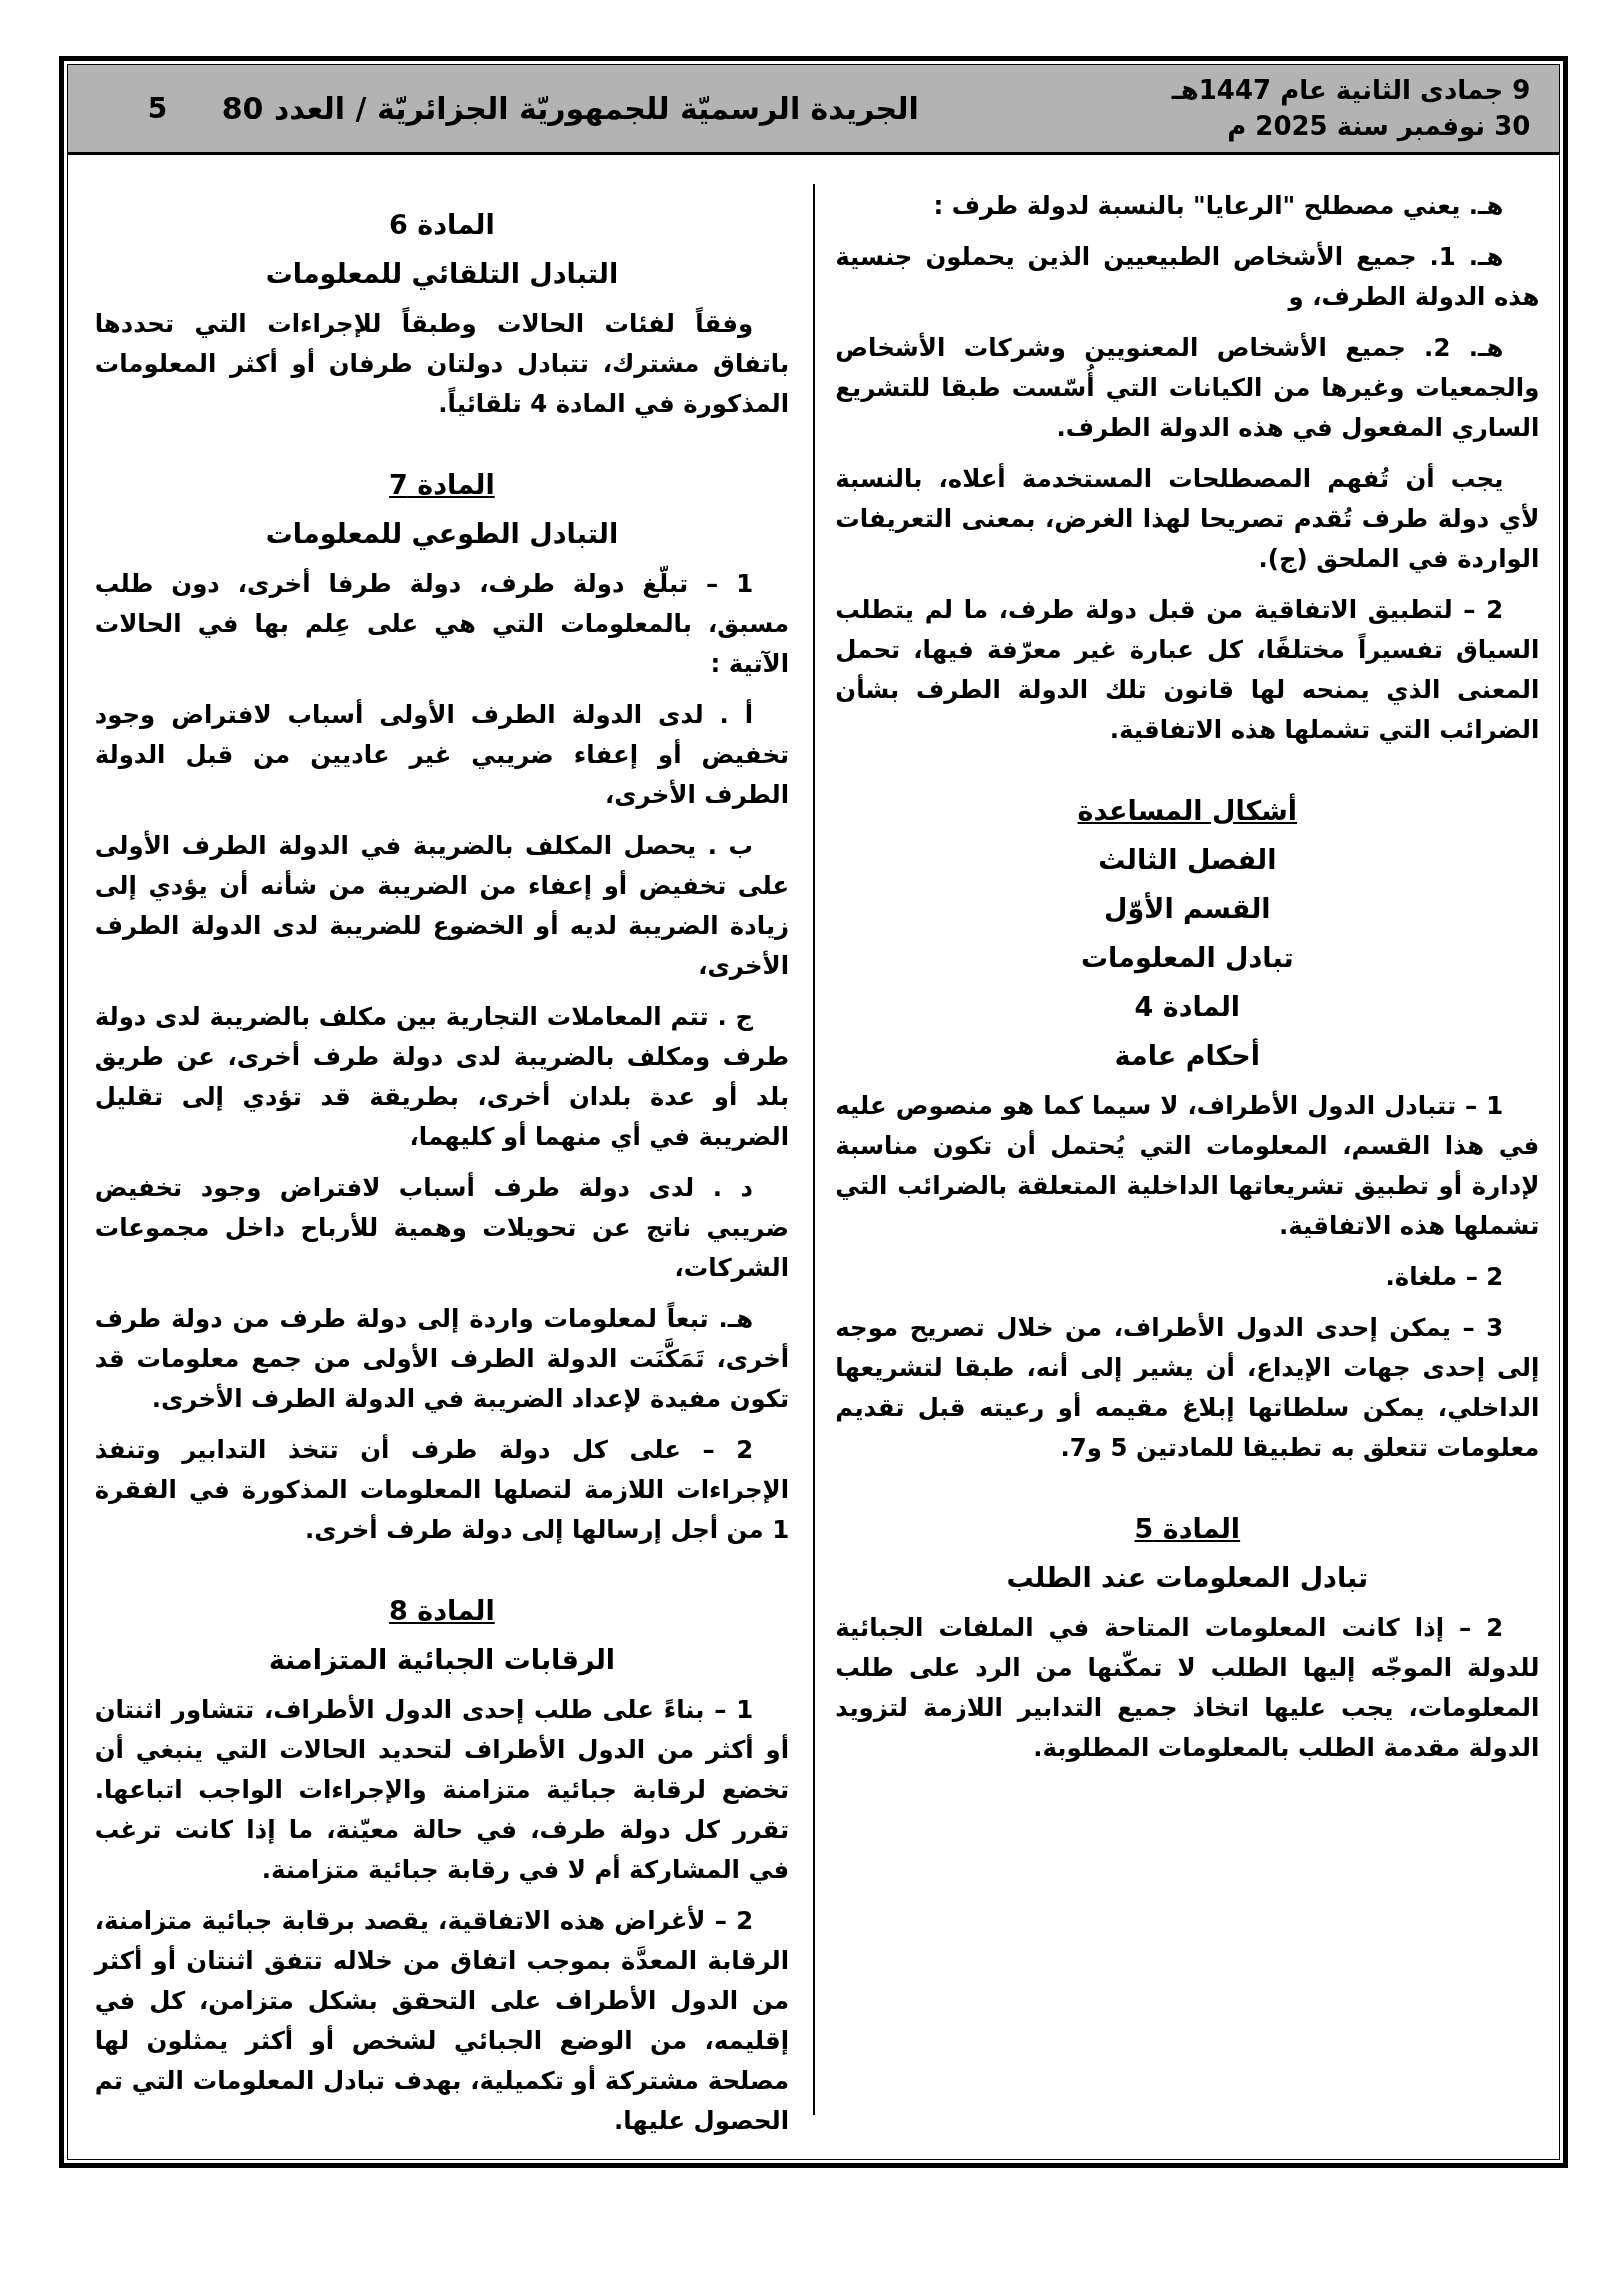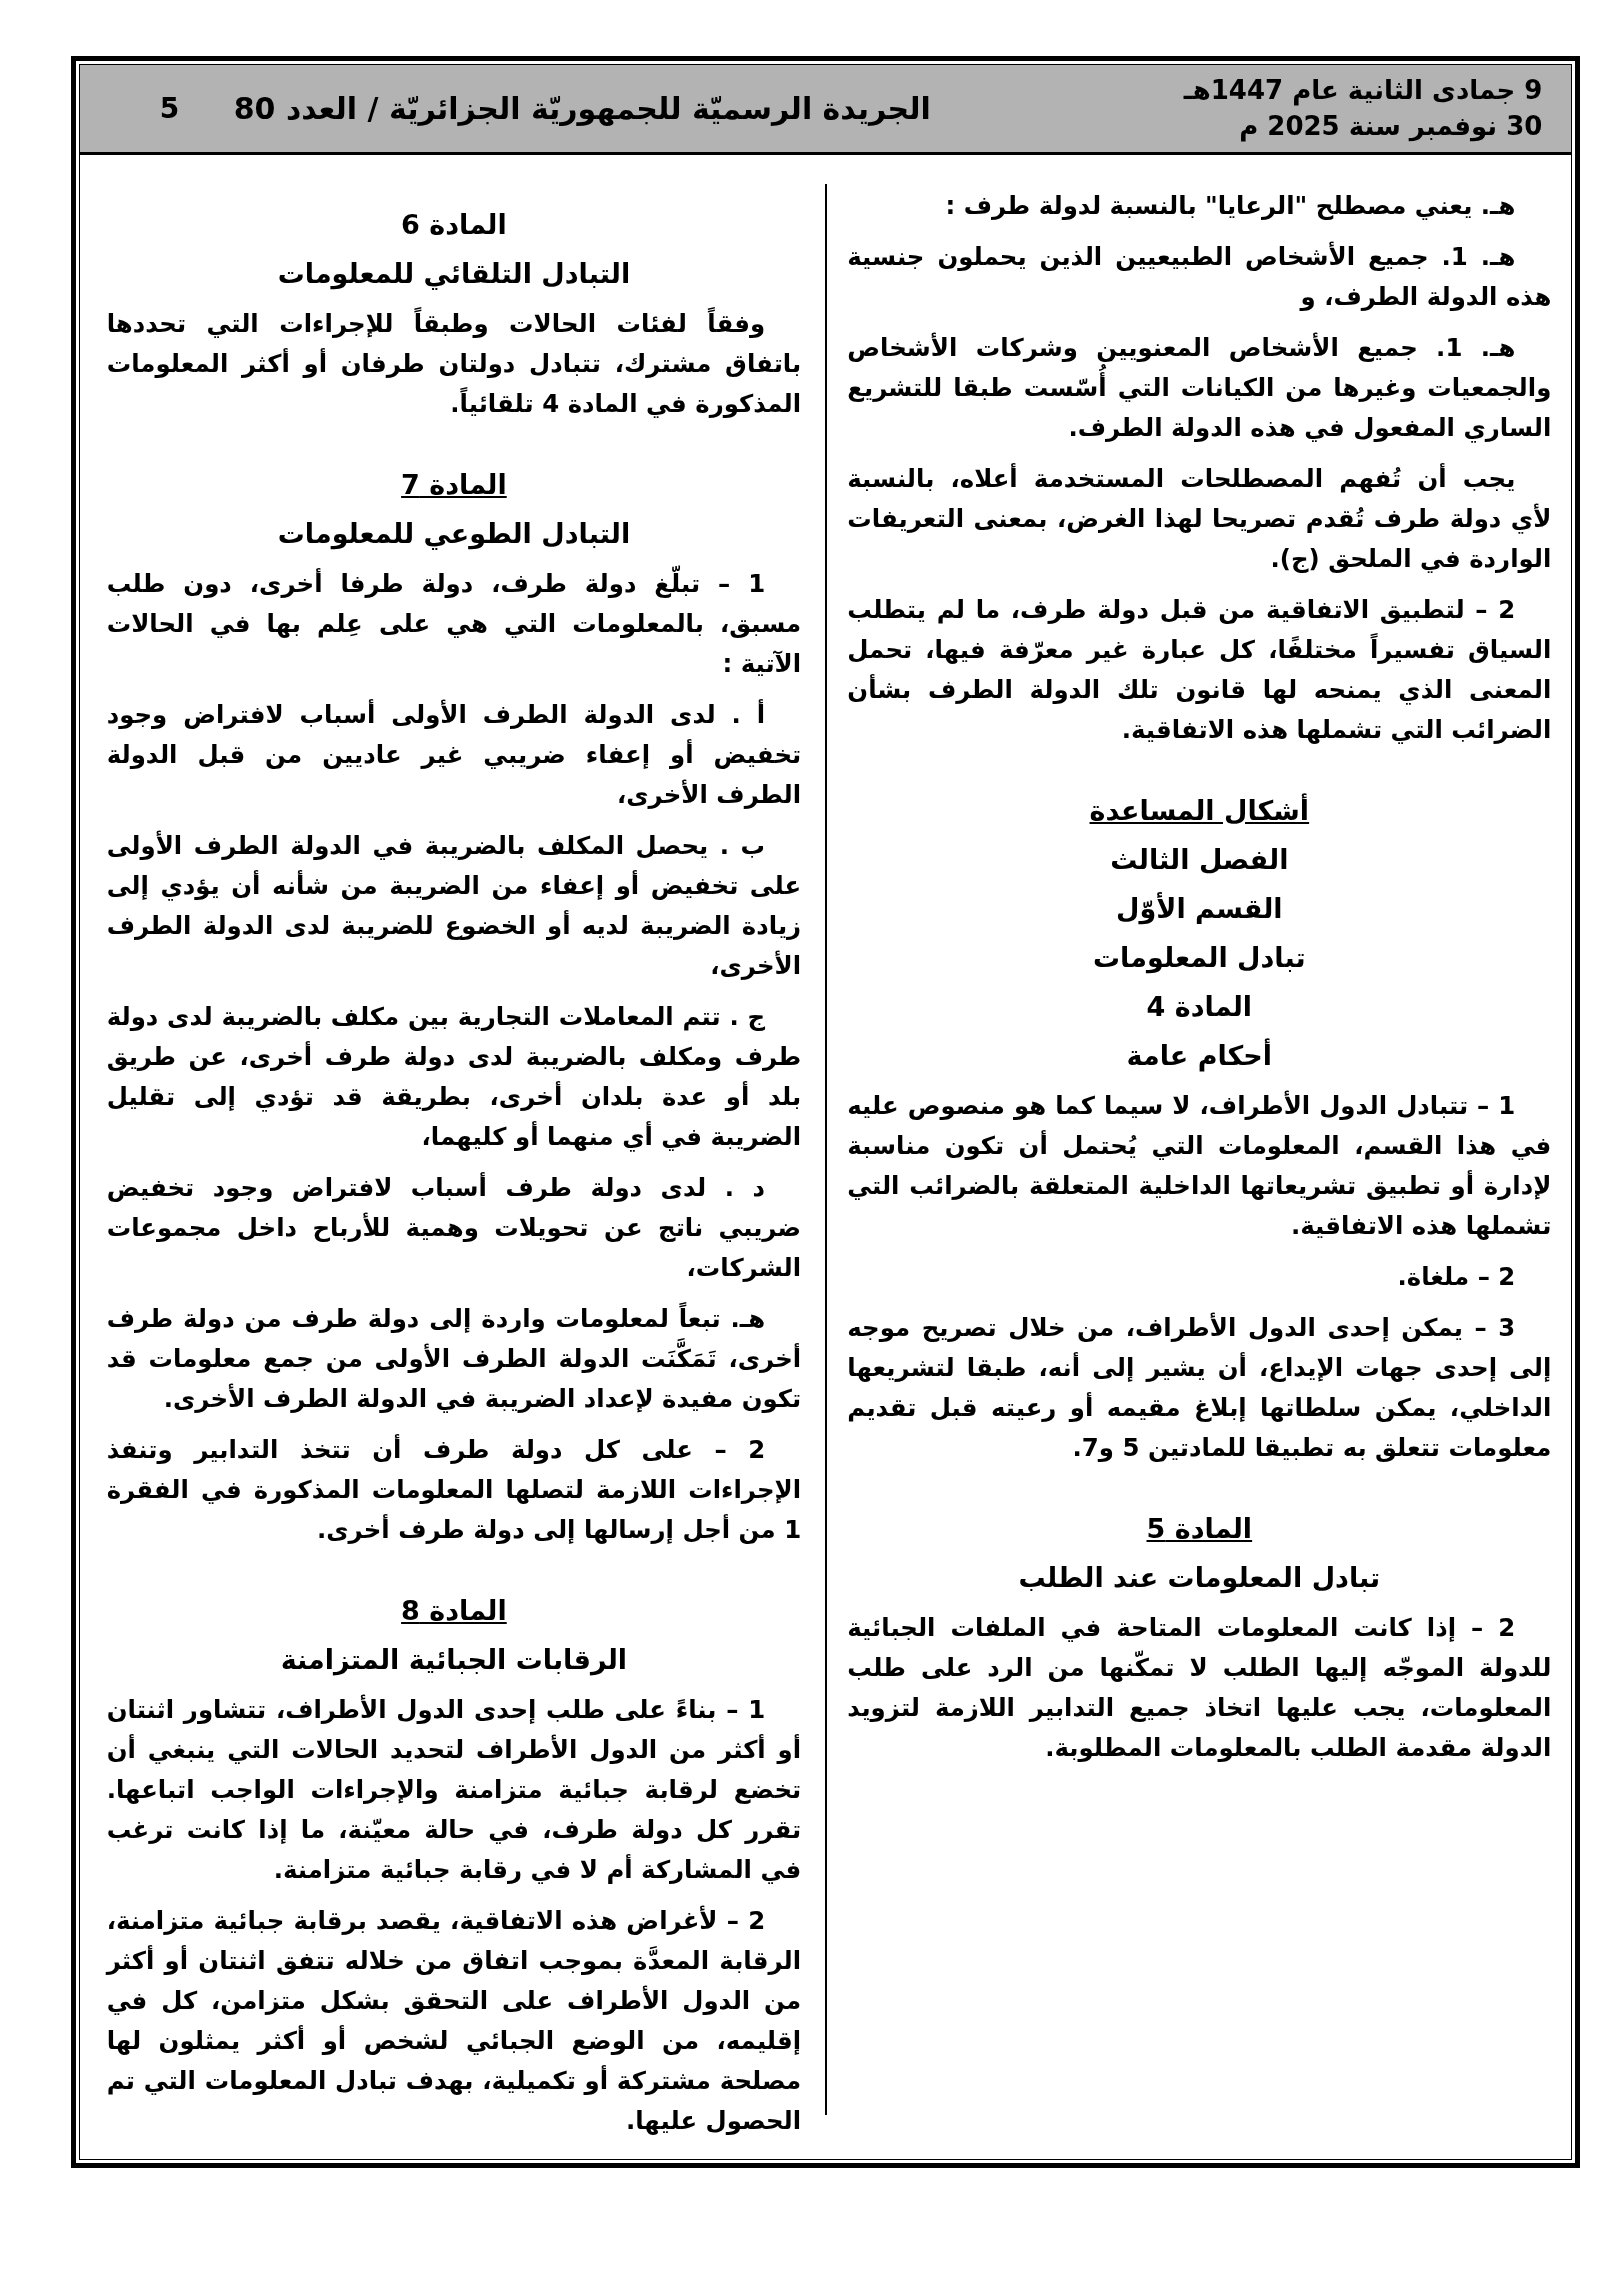--- a/index.html
+++ b/index.html
@@ -12,21 +12,21 @@
     position: relative;
     width: 1615px;
     height: 2285px;
     overflow: hidden;
     color: #000000;
     direction: rtl;
   }
   .frame {
     position: absolute;
     top: 56px;
-    left: 71px;
+    left: 59px;
     width: 1509px;
     height: 2112px;
     border: 5.4px solid #000;
     box-sizing: border-box;
     background: #ffffff;
   }
   .frame-inner {
     position: absolute;
     top: 2.7px; right: 2.7px; bottom: 2.7px; left: 2.7px;
     border: 1.8px solid #000;
@@ -119,21 +119,21 @@
         <div class="line2">30 نوفمبر سنة 2025 م</div>
       </div>
       <div class="journal-title">الجريدة الرسميّة للجمهوريّة الجزائريّة / العدد 80</div>
       <div class="pagenum">5</div>
     </div>
 
     <div class="body-area">
       <div class="col col-right">
           <div class="para">هـ. يعني مصطلح "الرعايا" بالنسبة لدولة طرف :</div>
           <div class="para">هـ. 1. جميع الأشخاص الطبيعيين الذين يحملون جنسية هذه الدولة الطرف، و</div>
-          <div class="para">هـ. 1. جميع الأشخاص المعنويين وشركات الأشخاص والجمعيات وغيرها من الكيانات التي أُسّست طبقا للتشريع الساري المفعول في هذه الدولة الطرف.</div>
+          <div class="para">هـ. 2. جميع الأشخاص المعنويين وشركات الأشخاص والجمعيات وغيرها من الكيانات التي أُسّست طبقا للتشريع الساري المفعول في هذه الدولة الطرف.</div>
           <div class="para">يجب أن تُفهم المصطلحات المستخدمة أعلاه، بالنسبة لأي دولة طرف تُقدم تصريحا لهذا الغرض، بمعنى التعريفات الواردة في الملحق (ج).</div>
           <div class="para">2 – لتطبيق الاتفاقية من قبل دولة طرف، ما لم يتطلب السياق تفسيراً مختلفًا، كل عبارة غير معرّفة فيها، تحمل المعنى الذي يمنحه لها قانون تلك الدولة الطرف بشأن الضرائب التي تشملها هذه الاتفاقية.</div>
           <div class="head">أشكال المساعدة</div>
           <div class="head">الفصل الثالث</div>
           <div class="head">القسم الأوّل</div>
           <div class="head">تبادل المعلومات</div>
           <div class="head">المادة 4</div>
           <div class="head">أحكام عامة</div>
           <div class="para">1 – تتبادل الدول الأطراف، لا سيما كما هو منصوص عليه في هذا القسم، المعلومات التي يُحتمل أن تكون مناسبة لإدارة أو تطبيق تشريعاتها الداخلية المتعلقة بالضرائب التي تشملها هذه الاتفاقية.</div>
           <div class="para">2 – ملغاة.</div>

